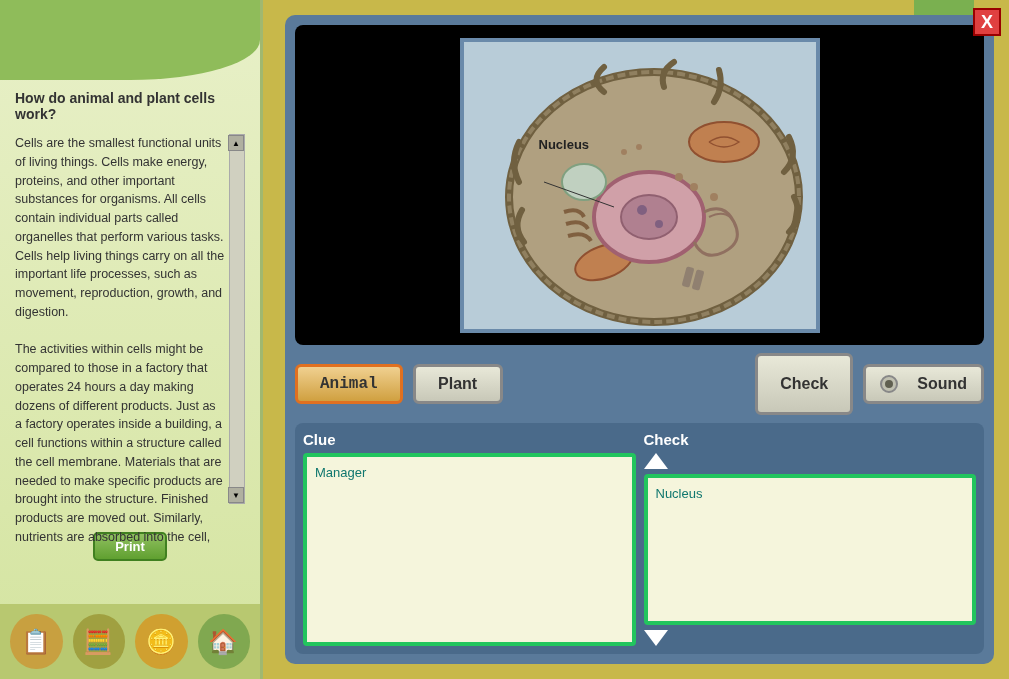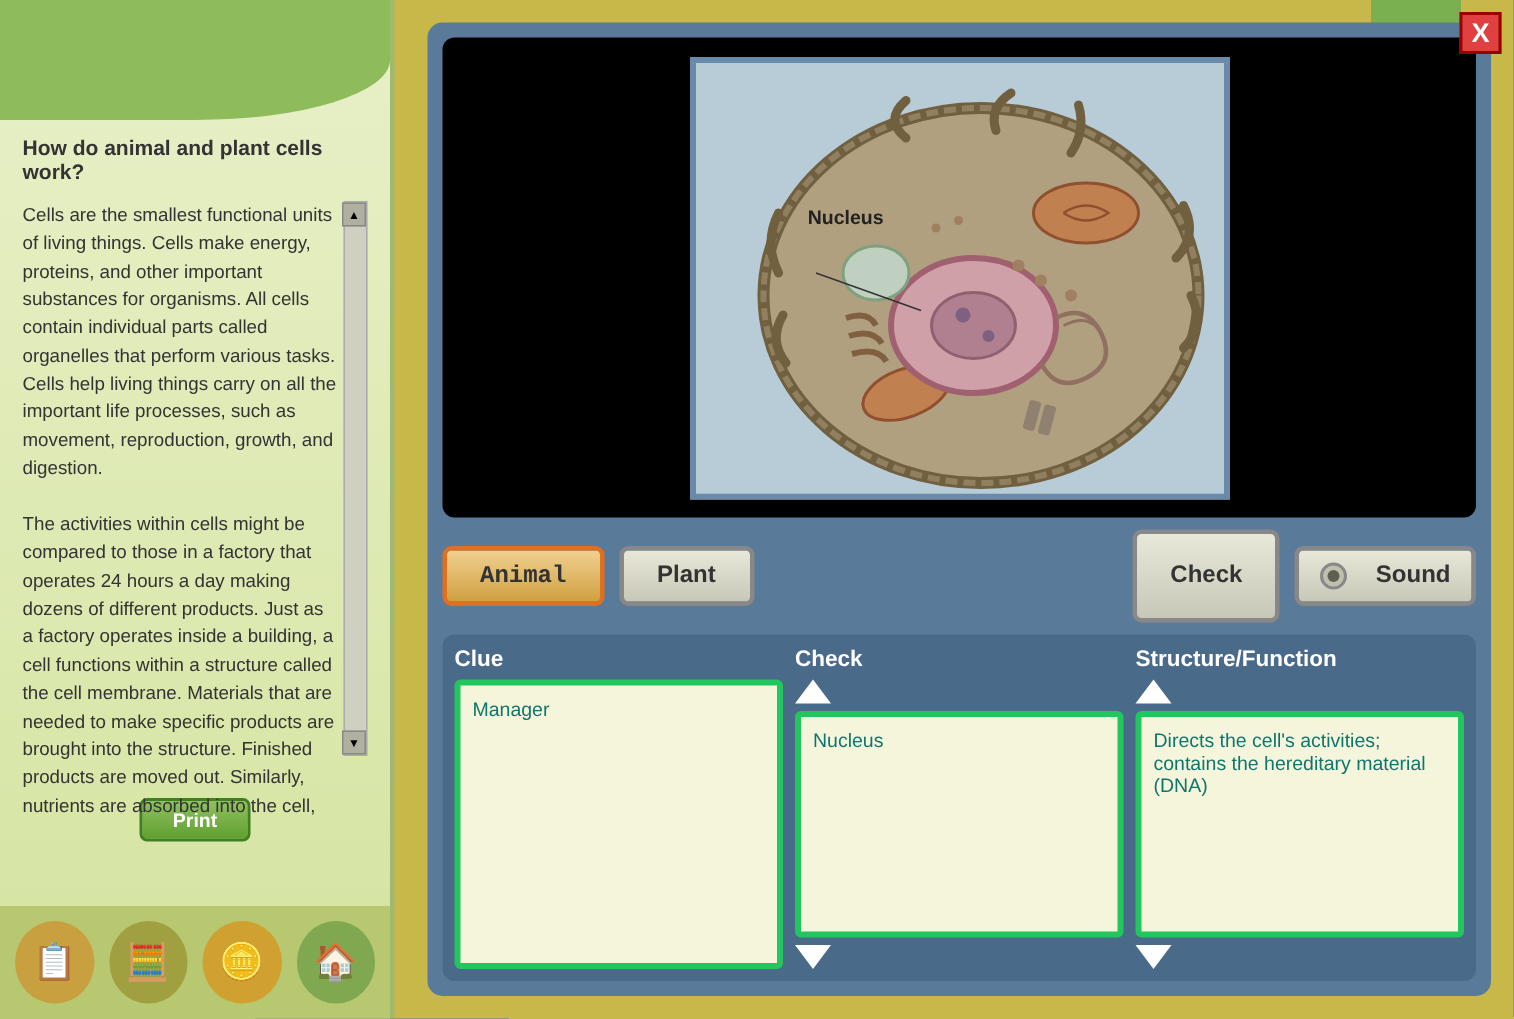--- a/index.html
+++ b/index.html
@@ -450,21 +450,15 @@
       <div class="data-field">Manager</div>
     </div>
 
     <div class="data-col">
       <div class="col-header">Check</div>
       <div class="nav-arrow-up"></div>
       <div class="data-field">Nucleus</div>
       <div class="nav-arrow-down"></div>
     </div>
 
-    <div class="data-col">
-      <div class="col-header">Structure/Function</div>
-      <div class="nav-arrow-up"></div>
-      <div class="data-field">Directs the cell's activities; contains the hereditary material (DNA)</div>
-      <div class="nav-arrow-down"></div>
-    </div>
   </div>
 
 </div>
 
 </body></html>

